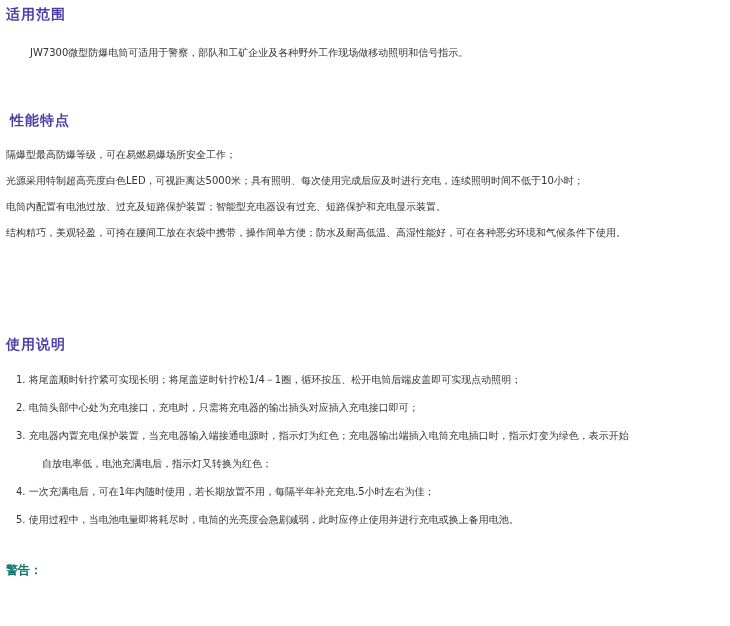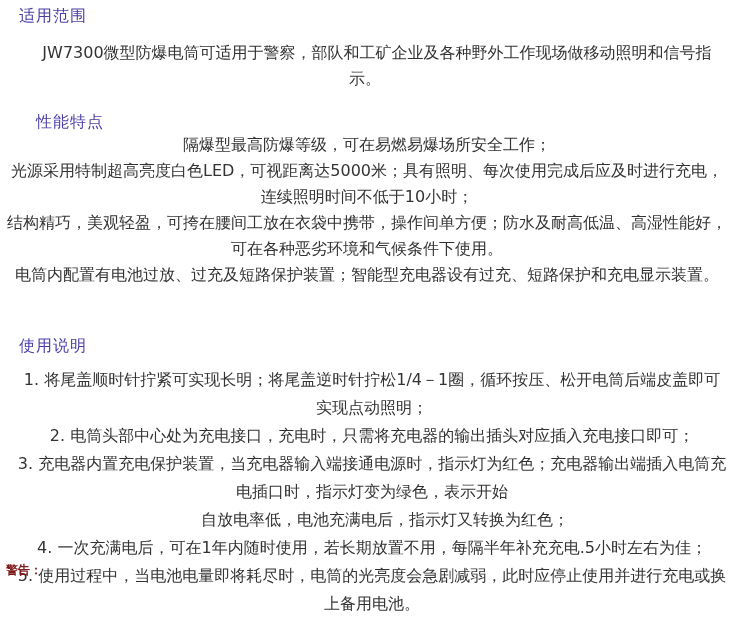--- a/index.html
+++ b/index.html
@@ -17,64 +17,62 @@
   }
   .page {
     position: relative;
     width: 730px;
     height: 626px;
     box-sizing: border-box;
     padding: 0;
   }
   .section-title {
     color: #4b3fa7;
-    font-size: 16px;
-    font-weight: normal;
+    font-size: 14px;
+    font-weight: bold;
     letter-spacing: 1px;
-    margin-left: 13px;
   }
   .body-text {
     color: #333333;
-    font-size: 16px;
+    font-size: 10px;
     line-height: 26px;
-    text-align: center;
   }
   .indent {
     text-indent: 24px;
   }
   .sec1-title { position: absolute; left: 6px; top: 6px; }
   .sec1-para  { position: absolute; left: 6px; top: 40px; width: 718px; }
 
-  .sec2-title { position: absolute; left: 23px; top: 112px; }
-  .sec2-list  { position: absolute; left: 6px; top: 132px; width: 722px; }
+  .sec2-title { position: absolute; left: 10px; top: 112px; }
+  .sec2-list  { position: absolute; left: 6px; top: 142px; width: 722px; }
   .sec2-list .line { line-height: 26px; }
 
   .sec3-title { position: absolute; left: 6px; top: 336px; }
   .sec3-list  { position: absolute; left: 16px; top: 366px; width: 712px; }
   .sec3-list .line { line-height: 28px; }
   .sec3-list .sub { padding-left: 26px; }
 
-  .sec4-title { position: absolute; left: 6px; top: 562px; color:#7f1d1d; font-size:12px; font-weight:bold; }
+  .sec4-title { position: absolute; left: 6px; top: 562px; color:#0f766e; font-size:12px; font-weight:bold; }
   .sec4-list  { position: absolute; left: 6px; top: 582px; width: 712px; }
   .sec4-list .line { line-height: 22px; margin-top: 44px; }
 </style>
 </head>
 <body>
 
 <div class="page">
 
   <div class="section-title sec1-title">适用范围</div>
   <div class="body-text sec1-para indent">JW7300微型防爆电筒可适用于警察，部队和工矿企业及各种野外工作现场做移动照明和信号指示。</div>
 
   <div class="section-title sec2-title">性能特点</div>
   <div class="body-text sec2-list">
     <div class="line">隔爆型最高防爆等级，可在易燃易爆场所安全工作；</div>
     <div class="line">光源采用特制超高亮度白色LED，可视距离达5000米；具有照明、每次使用完成后应及时进行充电，连续照明时间不低于10小时；</div>
+    <div class="line">电筒内配置有电池过放、过充及短路保护装置；智能型充电器设有过充、短路保护和充电显示装置。</div>
     <div class="line">结构精巧，美观轻盈，可挎在腰间工放在衣袋中携带，操作间单方便；防水及耐高低温、高湿性能好，可在各种恶劣环境和气候条件下使用。</div>
-    <div class="line">电筒内配置有电池过放、过充及短路保护装置；智能型充电器设有过充、短路保护和充电显示装置。</div>
   </div>
 
   <div class="section-title sec3-title">使用说明</div>
   <div class="body-text sec3-list">
     <div class="line">1. 将尾盖顺时针拧紧可实现长明；将尾盖逆时针拧松1/4－1圈，循环按压、松开电筒后端皮盖即可实现点动照明；</div>
     <div class="line">2. 电筒头部中心处为充电接口，充电时，只需将充电器的输出插头对应插入充电接口即可；</div>
     <div class="line">3. 充电器内置充电保护装置，当充电器输入端接通电源时，指示灯为红色；充电器输出端插入电筒充电插口时，指示灯变为绿色，表示开始</div>
     <div class="line sub">自放电率低，电池充满电后，指示灯又转换为红色；</div>
     <div class="line">4. 一次充满电后，可在1年内随时使用，若长期放置不用，每隔半年补充充电.5小时左右为佳；</div>
     <div class="line">5. 使用过程中，当电池电量即将耗尽时，电筒的光亮度会急剧减弱，此时应停止使用并进行充电或换上备用电池。</div>

